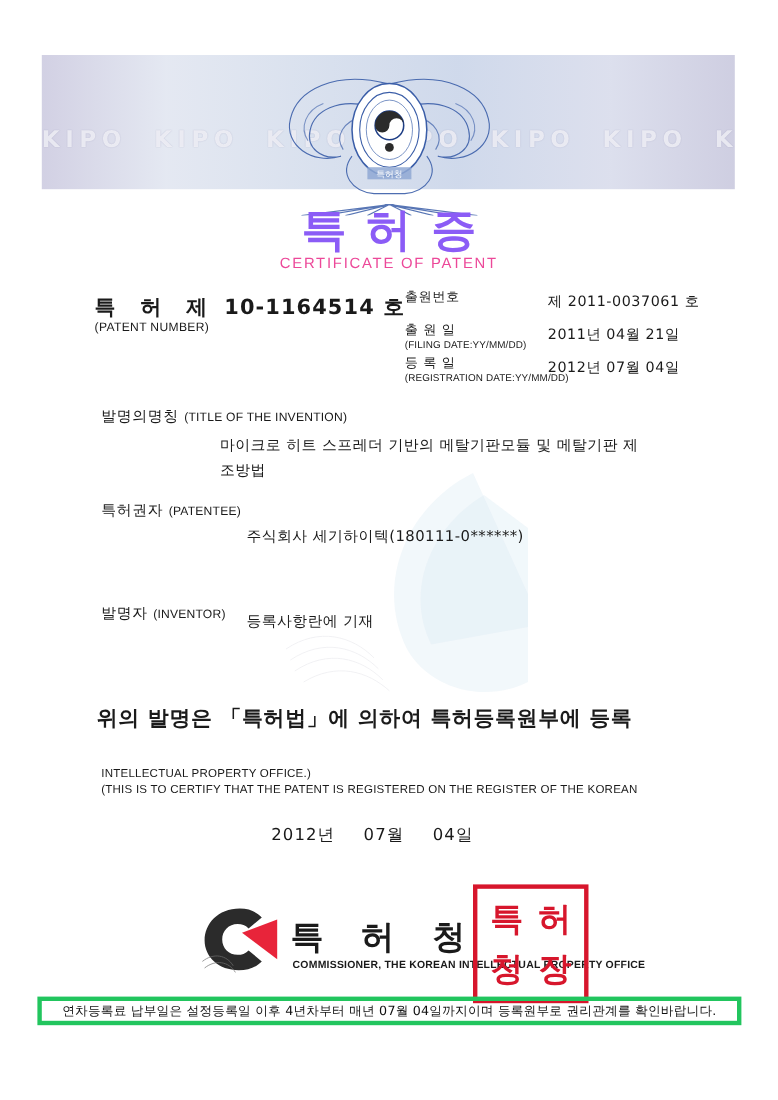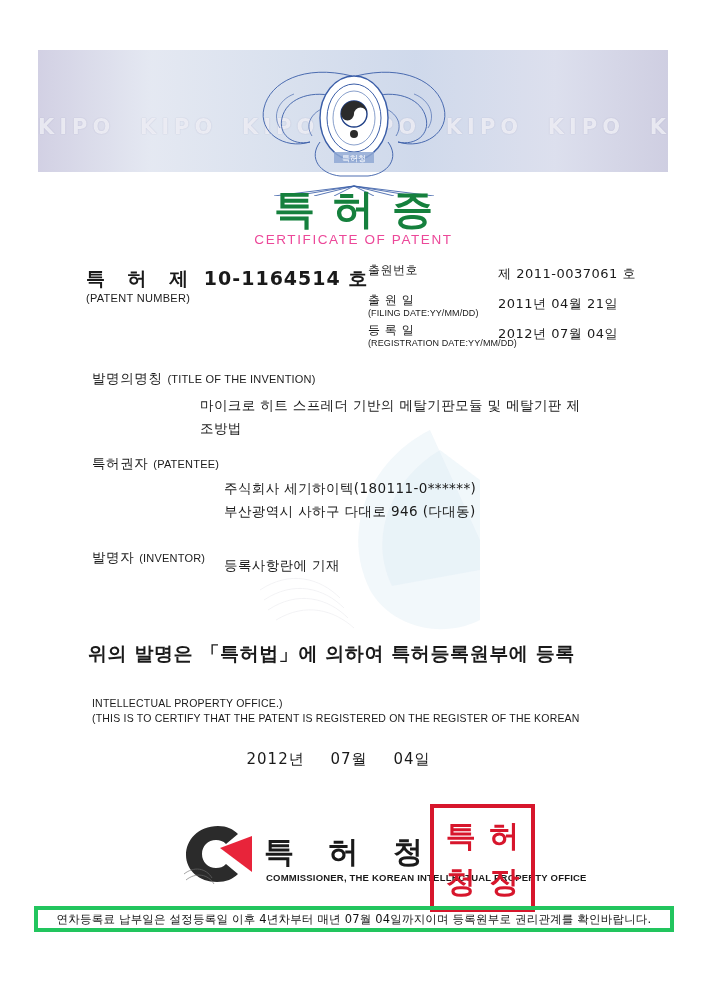--- a/index.html
+++ b/index.html
@@ -61,21 +61,21 @@
     position: absolute;
     top: 182px;
     left: 0;
     width: 707px;
     text-align: center;
     font-size: 41px;
     font-weight: bold;
     letter-spacing: 18px;
     text-indent: 18px;
     font-family: "DejaVu Sans", sans-serif;
-    color: #15803d;
+    color: #8b5cf6;
   }
   .title-en {
     position: absolute;
     top: 232px;
     left: 0;
     width: 707px;
     text-align: center;
     font-size: 13.5px;
     letter-spacing: 1.6px;
     color: #ec4899;
@@ -358,21 +358,20 @@
   <div>마이크로 히트 스프레더 기반의 메탈기판모듈 및 메탈기판 제</div>
   <div>조방법</div>
 </div>
 
 <div class="field-label" style="left:92px; top:455px;">
   <span>특허권자</span>
   <span class="en">(PATENTEE)</span>
 </div>
 <div class="field-value" style="left:224px; top:477px; width:440px;">
   <div>주식회사 세기하이텍(180111-0******)</div>
-  <div>부산광역시 사하구 다대로 946 (다대동)</div>
 </div>
 
 <div class="field-label" style="left:92px; top:549px;">
   <span>발명자</span>
   <span class="en">(INVENTOR)</span>
 </div>
 <div class="field-value" style="left:224px; top:554px; width:440px;">
   <div>등록사항란에 기재</div>
 </div>
 

